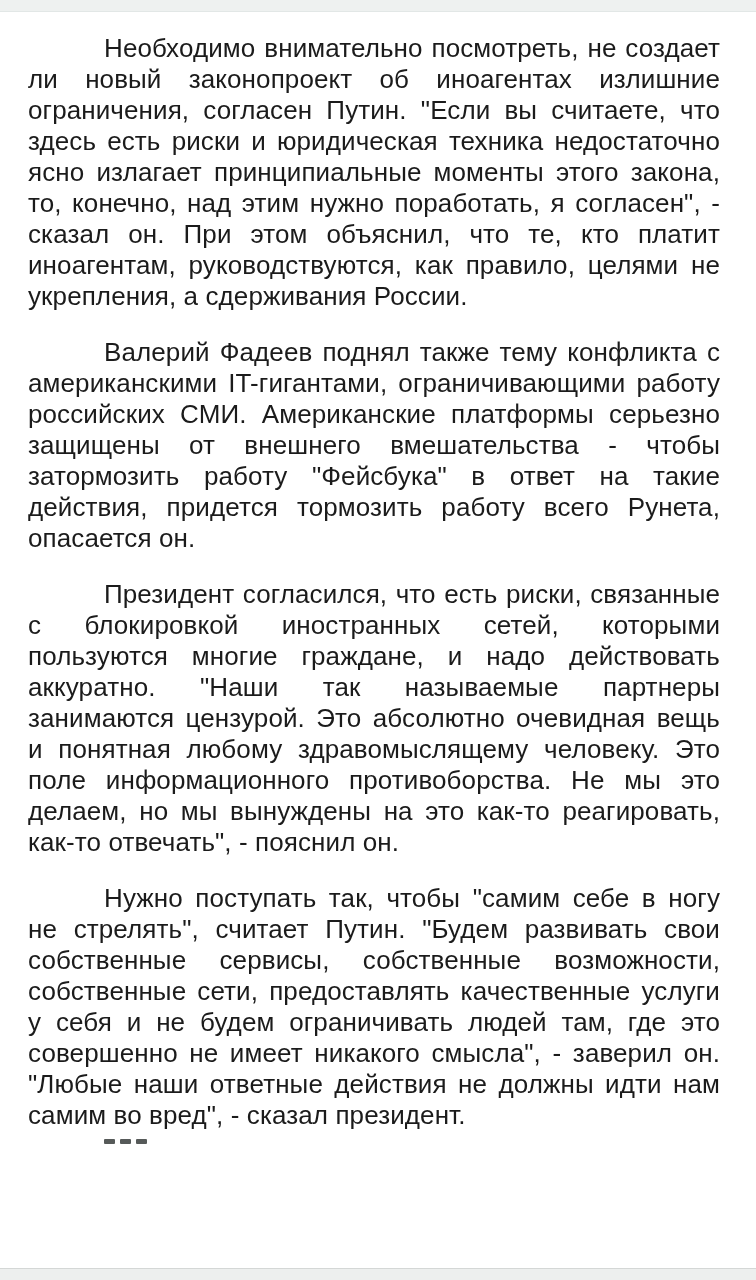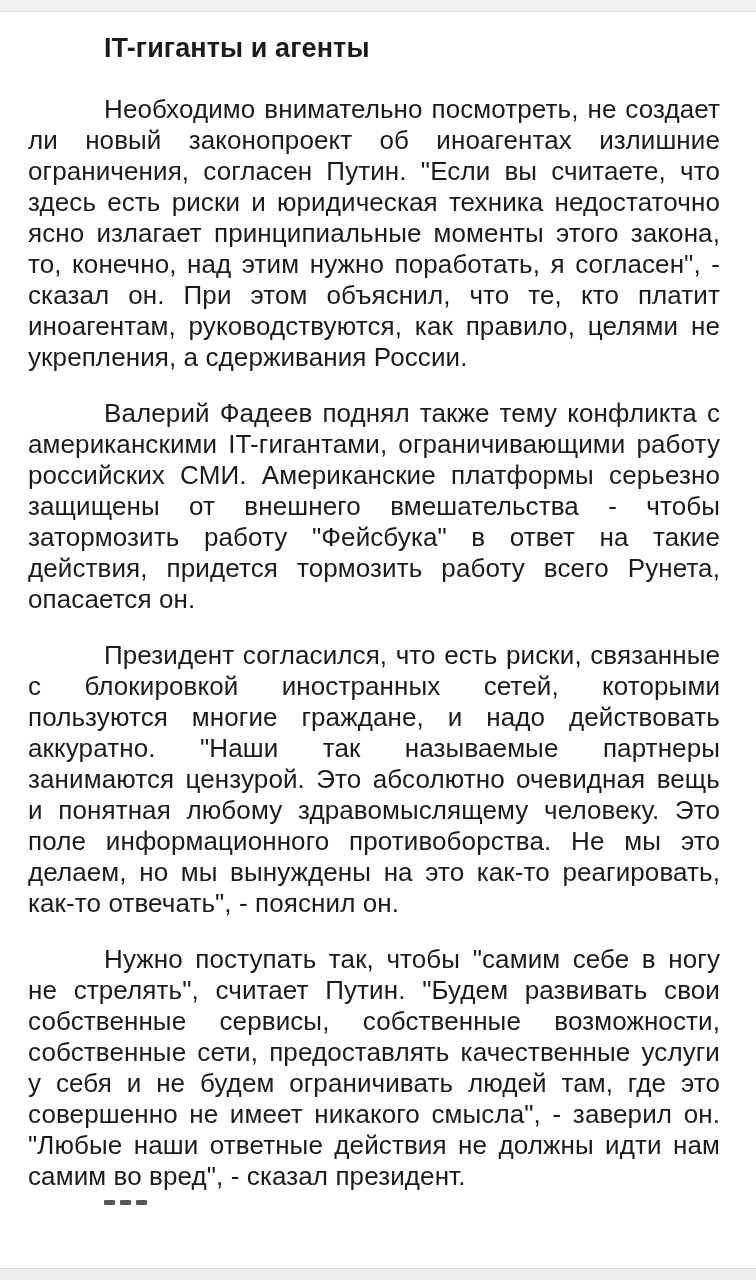--- a/index.html
+++ b/index.html
@@ -66,21 +66,20 @@
     border-radius: 1px;
     vertical-align: top;
   }
 </style>
 </head>
 <body>
 
 <div class="top-band"></div>
 
 <main class="article">
-  <h1 class="heading">IT-гиганты и агенты</h1>
 
   <p>Необходимо внимательно посмотреть, не создает ли новый законопроект об иноагентах излишние ограничения, согласен Путин. "Если вы считаете, что здесь есть риски и юридическая техника недостаточно ясно излагает принципиальные моменты этого закона, то, конечно, над этим нужно поработать, я согласен", - сказал он. При этом объяснил, что те, кто платит иноагентам, руководствуются, как правило, целями не укрепления, а сдерживания России.</p>
 
   <p>Валерий Фадеев поднял также тему конфликта с американскими IT-гигантами, ограничивающими работу российских СМИ. Американские платформы серьезно защищены от внешнего вмешательства - чтобы затормозить работу "Фейсбука" в ответ на такие действия, придется тормозить работу всего Рунета, опасается он.</p>
 
   <p>Президент согласился, что есть риски, связанные с блокировкой иностранных сетей, которыми пользуются многие граждане, и надо действовать аккуратно. "Наши так называемые партнеры занимаются цензурой. Это абсолютно очевидная вещь и понятная любому здравомыслящему человеку. Это поле информационного противоборства. Не мы это делаем, но мы вынуждены на это как-то реагировать, как-то отвечать", - пояснил он.</p>
 
   <p>Нужно поступать так, чтобы "самим себе в ногу не стрелять", считает Путин. "Будем развивать свои собственные сервисы, собственные возможности, собственные сети, предоставлять качественные услуги у себя и не будем ограничивать людей там, где это совершенно не имеет никакого смысла", - заверил он. "Любые наши ответные действия не должны идти нам самим во вред", - сказал президент.</p>
 
   <div class="next-line-clip">

